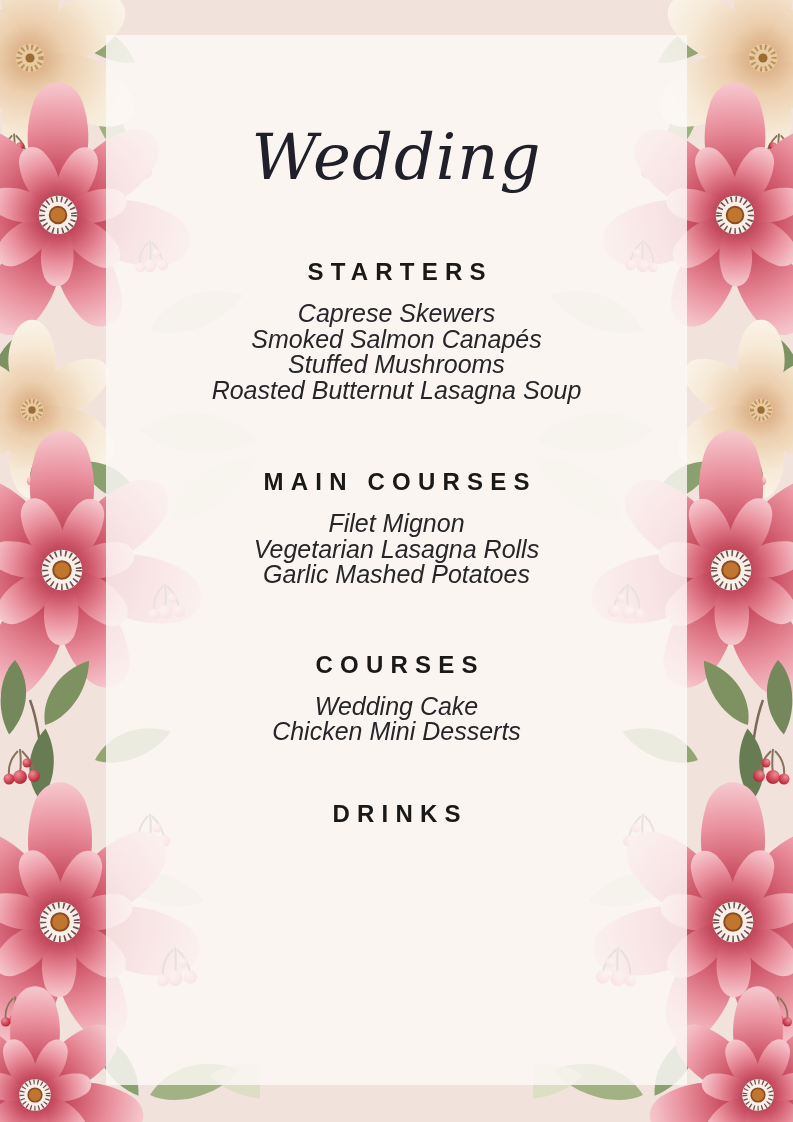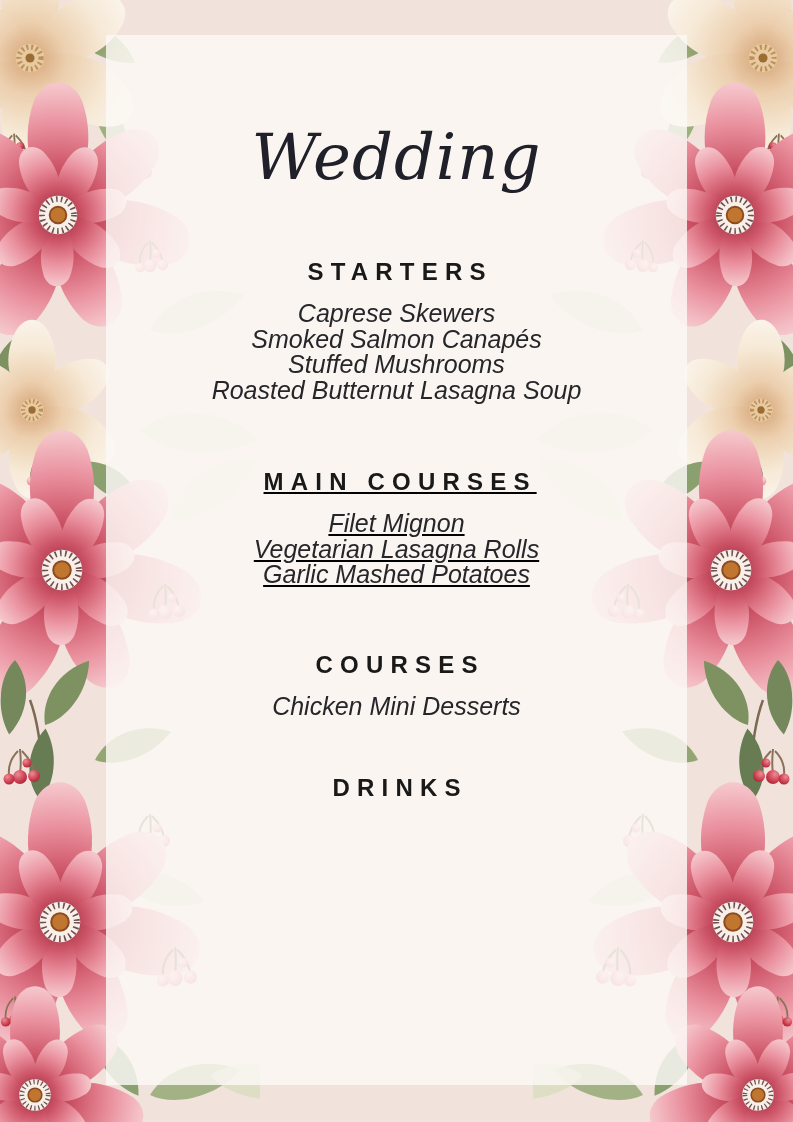--- a/index.html
+++ b/index.html
@@ -8,21 +8,21 @@
   .floral.left{left:0;}
   .floral.right{right:0;transform:scaleX(-1);}
   .panel{position:absolute;left:106px;top:35px;width:581px;height:1050px;background:rgba(251,248,244,0.84);z-index:2;}
   .content{position:relative;width:100%;height:100%;text-align:center;}
   .title{margin:0;padding-top:78px;font-family:"DejaVu Serif",serif;font-style:italic;font-weight:400;
          font-size:64px;line-height:88px;color:#20202a;letter-spacing:1px;}
   .menu-section .heading{margin:8px;font-size:24px;font-weight:700;letter-spacing:0.30em;padding-left:0.30em;
          color:#191919;line-height:30px;font-family:"Liberation Sans",sans-serif;}
   .menu-section .items{margin-top:14px;}
   .menu-item{font-style:italic;font-size:25px;line-height:25.5px;color:#26262a;}
-  .s1{margin-top:56px;} .s2{margin-top:64px;text-decoration:underline;} .s3{margin-top:62px;} .s4{margin-top:54px;}
+  .s1{margin-top:56px;} .s2{margin-top:64px;} .s3{margin-top:62px;} .s4{margin-top:54px;}
 </style>
 </head>
 <body>
 
 <svg class="floral left" viewBox="0 0 260 1122" aria-hidden="true">
   <defs>
     <radialGradient id="gR" gradientUnits="userSpaceOnUse" cx="0" cy="0" r="108">
       <stop offset="0" stop-color="#8e2839"></stop>
         <stop offset="0.32" stop-color="#cb5265"></stop>
       <stop offset="0.62" stop-color="#e98e9c"></stop>
@@ -156,20 +156,21 @@
       <div class="items">
         <div class="menu-item">Filet Mignon</div>
         <div class="menu-item">Vegetarian Lasagna Rolls</div>
         <div class="menu-item">Garlic Mashed Potatoes</div>
       </div>
     </section>
 
     <section class="menu-section s3">
       <h2 class="heading">COURSES</h2>
       <div class="items">
+        <div class="menu-item">Wedding Cake</div>
         <div class="menu-item">Chicken Mini Desserts</div>
       </div>
     </section>
 
     <section class="menu-section s4">
       <h2 class="heading">DRINKS</h2>
     </section>
 
   </div>
 </div>

